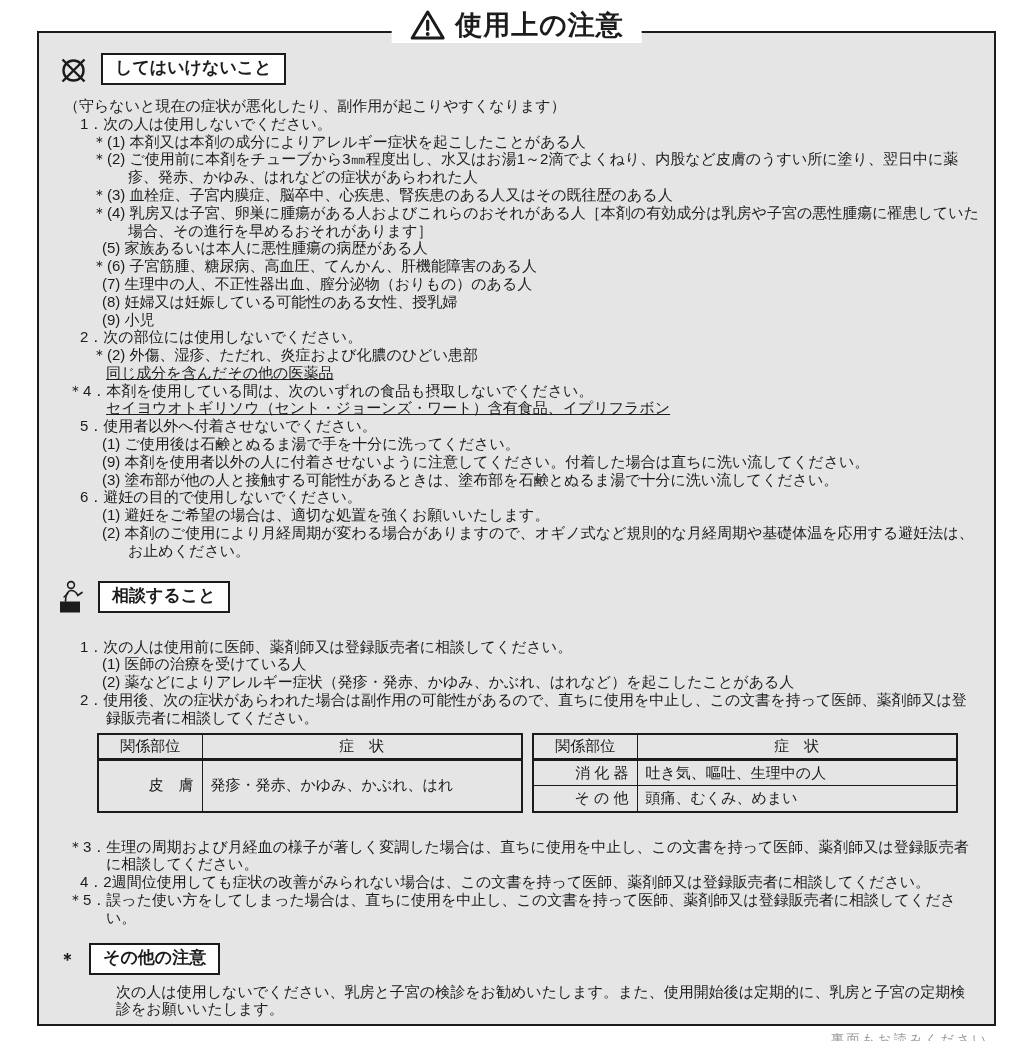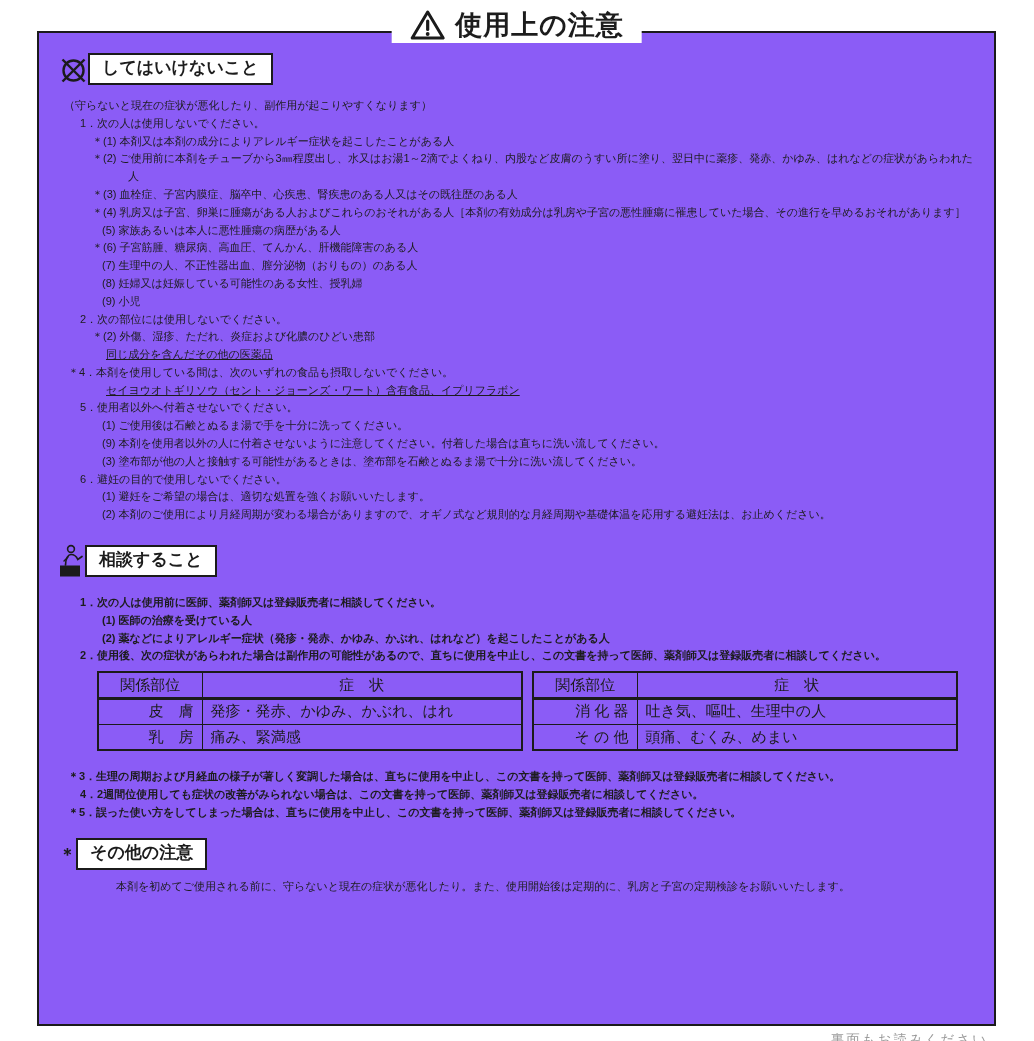--- a/index.html
+++ b/index.html
@@ -3,45 +3,45 @@
 <meta charset="utf-8">
 <style>
   html,body{margin:0;padding:0;}
   body{
     width:1034px;height:1041px;overflow:hidden;position:relative;
     background:#ffffff;color:#1c1c1c;
     font-family:"Liberation Sans","DejaVu Sans",sans-serif;
   }
   .frame{
     position:absolute;left:37px;top:31px;width:959px;height:995px;
-    border:2px solid #1b1b1b;background:#8b5cf6;box-sizing:border-box;
+    border:2px solid #1b1b1b;background:#e5e5e5;box-sizing:border-box;
   }
   .title-wrap{
     position:absolute;top:-26px;left:50%;transform:translateX(-50%);
     background:#fff;padding:0 18px;display:flex;align-items:center;gap:10px;white-space:nowrap;
   }
   .title-text{font-size:27px;font-weight:bold;letter-spacing:1px;}
   .content{padding:20px 14px 0 25px;}
-  .sec-head{display:flex;align-items:flex-end;margin-left:-5px;text-align:center;}
+  .sec-head{display:flex;align-items:flex-end;gap:13px;margin-left:-5px;text-align:center;}
   .sec-label{
     display:inline-block;border:2px solid #1b1b1b;background:#fff;
     padding:2px 12px 3px;font-size:17px;font-weight:bold;line-height:1.35;white-space:nowrap;
   }
   .star-marker{font-size:17px;font-weight:bold;padding-bottom:4px;}
-  .ln{font-size:11px;line-height:17.8px;}
+  .ln{font-size:15px;line-height:17.8px;}
   .note{padding-left:0;}
   .n1 {padding-left:42px;text-indent:-26px;}
   .n1s{padding-left:42px;text-indent:-38px;}
   .n2 {padding-left:64px;text-indent:-26px;}
   .n2s{padding-left:64px;text-indent:-36px;}
   .sub1{padding-left:42px;text-decoration:underline;}
   .obody{padding-left:52px;}
   .donts-lines{margin-top:12px;}
   .consult-sec{margin-top:20px;}
-  .consult-sec .lines{margin-top:17px;font-weight:bold;}
+  .consult-sec .lines{margin-top:25px;}
   .tables-row{display:flex;gap:9px;margin:6px 0 7px 33px;}
   table.sym{border-collapse:collapse;border:2px solid #1b1b1b;table-layout:fixed;width:426px;}
   table.sym th,table.sym td{
     border:1.5px solid #1b1b1b;font-size:15px;font-weight:normal;
     height:26px;padding:0 8px;box-sizing:border-box;
   }
   table.sym th{text-align:center;border-bottom:3px solid #1b1b1b;}
   table.sym .c1{width:104px;text-align:right;}
   table.sym .c2{text-align:left;}
   table.sym th:first-child{width:104px;}
@@ -128,24 +128,20 @@
               <tr>
                 <th>関係部位</th>
                 <th>症　状</th>
               </tr>
             </thead>
             <tbody>
               <tr>
                 <td class="c1">皮　膚</td>
                 <td class="c2">発疹・発赤、かゆみ、かぶれ、はれ</td>
               </tr>
-              <tr>
-                <td class="c1">乳　房</td>
-                <td class="c2">痛み、緊満感</td>
-              </tr>
             </tbody>
           </table>
         <table class="sym">
             <thead>
               <tr>
                 <th>関係部位</th>
                 <th>症　状</th>
               </tr>
             </thead>
             <tbody>
@@ -166,20 +162,20 @@
           <div class="ln n1s">＊5．誤った使い方をしてしまった場合は、直ちに使用を中止し、この文書を持って医師、薬剤師又は登録販売者に相談してください。</div>
         </div>
     </section>
 
     <section class="other-sec">
       <div class="sec-head">
         <span class="star-marker">＊</span>
         <span class="sec-label">その他の注意</span>
       </div>
       <div class="lines">
-          <div class="ln obody">本剤を初めてご使用される前に、守らないと現在の症状が悪化したり。また、使用開始後は定期的に、乳房と子宮の定期検診をお願いいたします。</div>
+          <div class="ln obody">次の人は使用しないでください、乳房と子宮の検診をお勧めいたします。また、使用開始後は定期的に、乳房と子宮の定期検診をお願いいたします。</div>
         </div>
     </section>
 
   </div>
 </div>
 
 <div class="footer-note">裏面もお読みください</div>
 
 </body></html>

